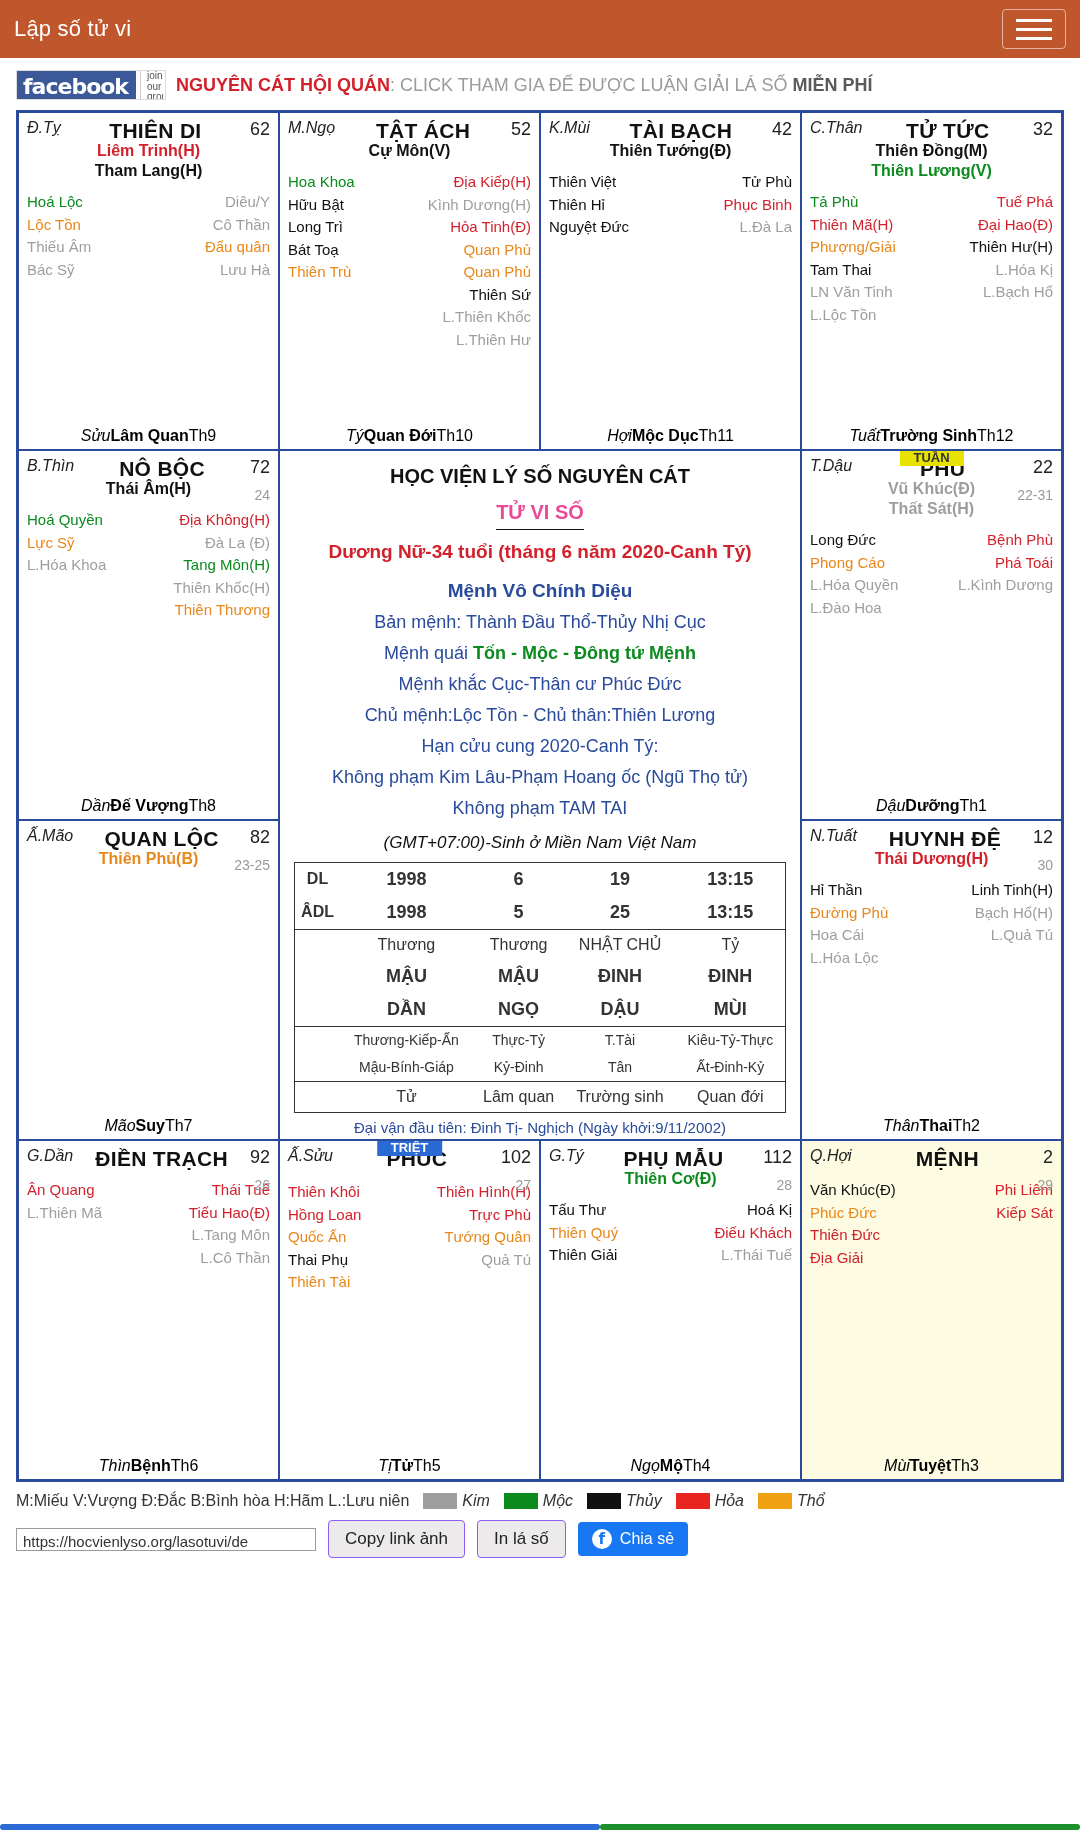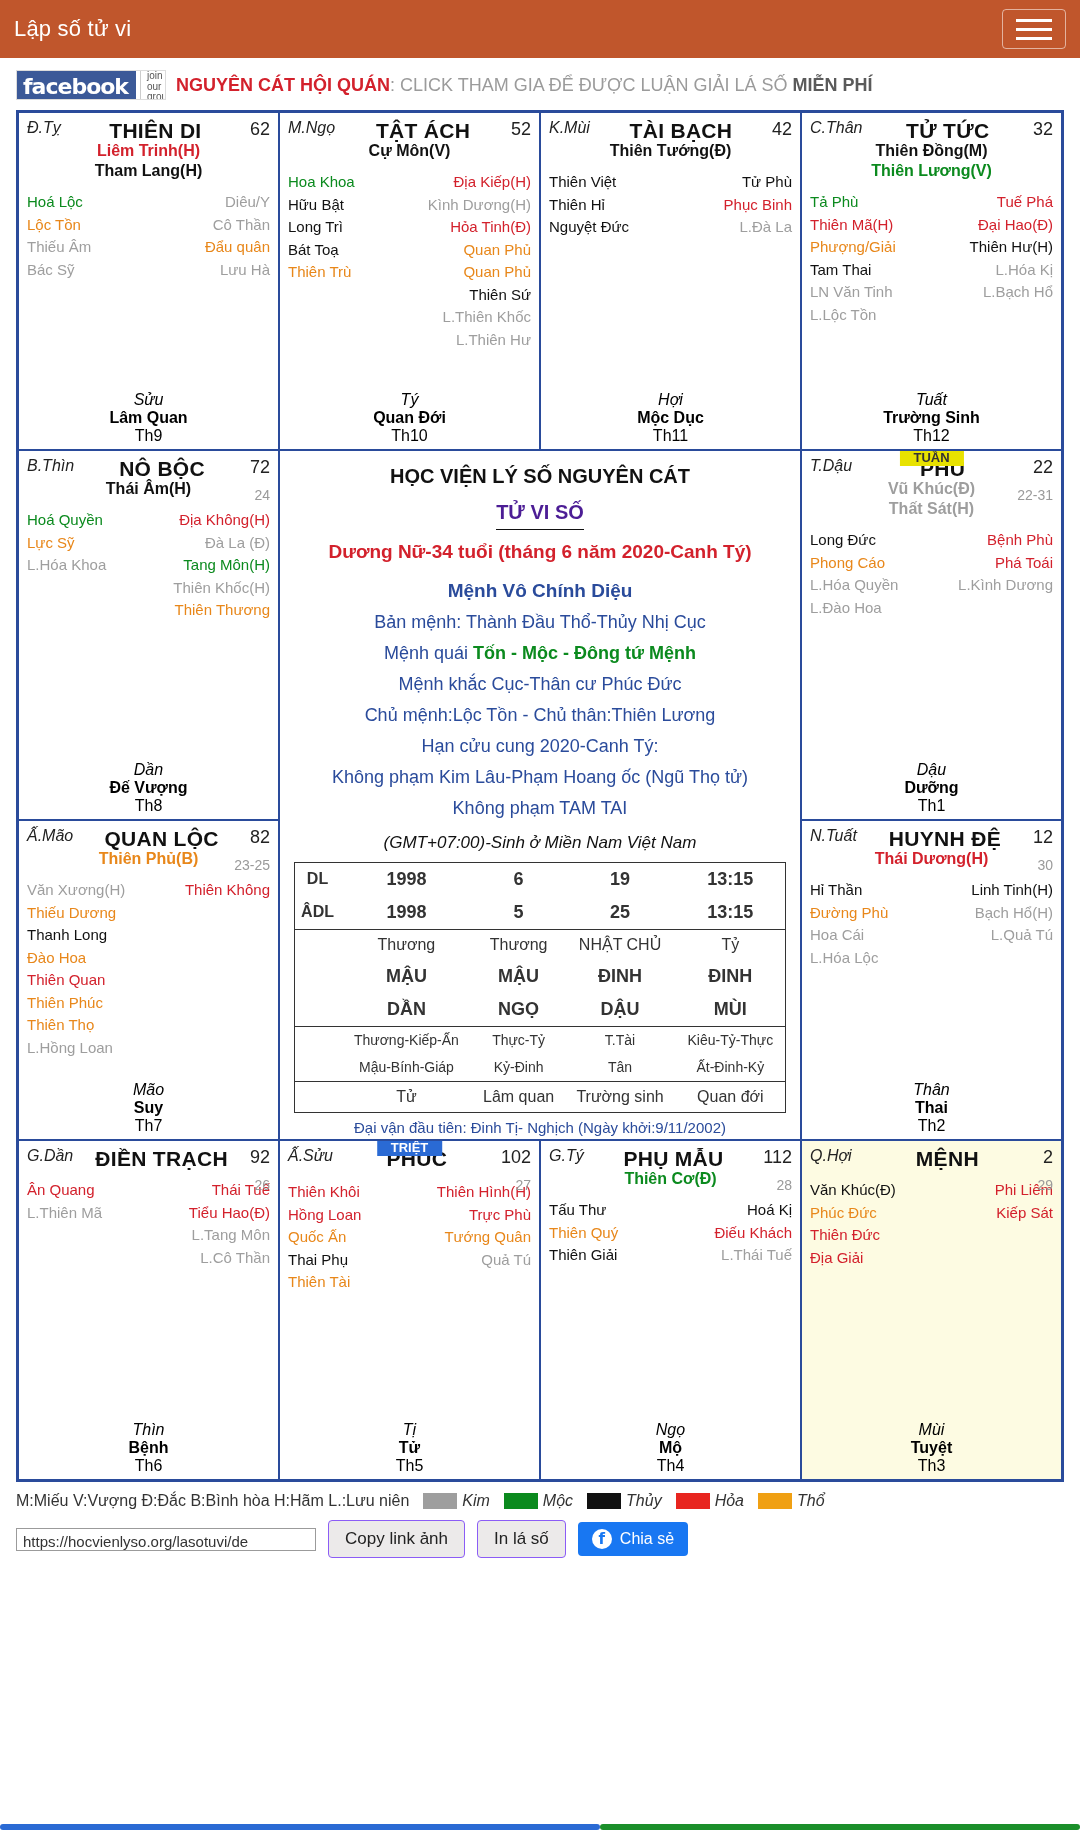--- a/index.html
+++ b/index.html
@@ -69,21 +69,21 @@
   .cell-head .num { font-size:18px; color:#222; }
   .cell-sub { text-align:center; margin-top:-2px; }
   .cell-sub div { font-weight:bold; font-size:16px; line-height:1.25; }
   .sub-right { position:absolute; right:8px; font-size:14px; color:#9a9a9a; }
   .stars { display:flex; justify-content:space-between; margin-top:10px; font-size:15px; line-height:1.5; }
   .stars .col { display:flex; flex-direction:column; }
   .stars .col.right { text-align:right; align-items:flex-end; }
   .foot {
     position:absolute; left:0; right:0; bottom:4px;
     display:flex; justify-content:center; align-items:center;
-    padding:0 8px; font-size:16px;flex-direction:column;
+    padding:0 8px; font-size:16px;
   }
   .foot .f1 { font-style:italic; }
   .foot .f2 { font-weight:bold; }
   .foot .f3 { }
   .tag {
     position:absolute; top:-2px; left:50%; transform:translateX(-50%);
     font-size:13px; font-weight:bold; color:#333; padding:1px 14px;
   }
   .tag.tuan { background:#e8e200; }
   .tag.triet { background:#2a6ad4; color:#fff; }
@@ -93,21 +93,21 @@
   .c-green { color:#0b8a1e; }
   .c-orange { color:#e8871a; }
   .c-black { color:#111; }
   .c-gray { color:#9e9e9e; }
 
   .yellowbg { background:#fdfbe2; }
 
   
   .center-inner { text-align:center; color:#2a4b9b; font-size:18px; line-height:1.5; }
   .center-inner .t1 { font-weight:bold; font-size:20px; color:#111; }
-  .center-inner .t2 { font-weight:bold; font-size:20px; color:#4c1d95; margin-top:6px;
+  .center-inner .t2 { font-weight:bold; font-size:20px; color:#ec4899; margin-top:6px;
      border-bottom:1px solid #111; display:inline-block; padding-bottom:2px;}
   .center-inner .t3 { font-weight:bold; font-size:19px; color:#d3212c; margin-top:8px; }
   .center-inner .t4 { font-weight:bold; color:#2a4b9b; margin-top:10px; font-size:19px; }
   .center-inner .line { margin-top:4px; }
   .center-inner .quai { font-weight:bold; color:#0b8a1e; }
   .center-inner .gmt { font-style:italic; color:#111; margin-top:8px; font-size:17px; }
 
   .tbl { width:100%; border:1px solid #333; border-collapse:collapse; margin-top:6px; }
   .tbl td { text-align:center; font-size:16px; padding:3px 2px; color:#333; }
   .tbl tr.sep td { border-bottom:1px solid #333; }
@@ -451,35 +451,20 @@
     <div class="cell" id="c6">
         <div class="cell-head">
           <span class="chi">Ấ.Mão</span>
           <span class="palace">QUAN LỘC</span>
           <span class="num">82</span>
         </div>
         <div class="cell-sub">
           <div class="c-orange">Thiên Phủ(B)</div>
         </div>
         <div class="sub-right" style="top:36px">23-25</div>
-        <div class="stars">
-          <div class="col">
-            <span class="c-gray">Văn Xương(H)</span>
-            <span class="c-orange">Thiếu Dương</span>
-            <span class="c-black">Thanh Long</span>
-            <span class="c-orange">Đào Hoa</span>
-            <span class="c-red">Thiên Quan</span>
-            <span class="c-orange">Thiên Phúc</span>
-            <span class="c-orange">Thiên Thọ</span>
-            <span class="c-gray">L.Hồng Loan</span>
-          </div>
-          <div class="col right">
-            <span class="c-red">Thiên Không</span>
-          </div>
-        </div>
         <div class="foot">
           <span class="f1">Mão</span>
           <span class="f2">Suy</span>
           <span class="f3">Th7</span>
         </div>
       </div>
     <div class="cell" id="c7">
         <div class="cell-head">
           <span class="chi">N.Tuất</span>
           <span class="palace">HUYNH ĐỆ</span>

